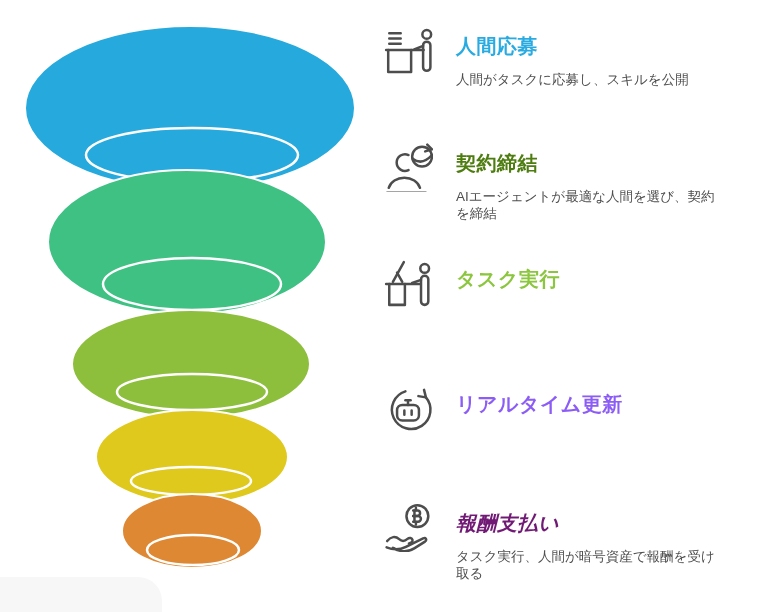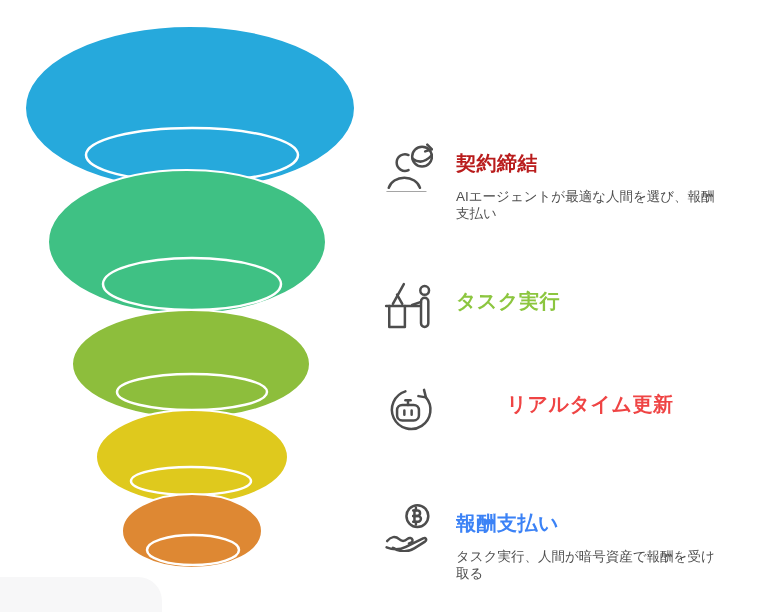--- a/index.html
+++ b/index.html
@@ -78,39 +78,55 @@
     <ellipse class="stage" cx="191" cy="364" rx="119" ry="54" fill="#8DBE3C"></ellipse>
     <ellipse class="ring" cx="192" cy="392" rx="75" ry="18"></ellipse>
 
     <ellipse class="stage" cx="192" cy="457" rx="96" ry="47" fill="#DFC91D"></ellipse>
     <ellipse class="ring" cx="191" cy="481" rx="60" ry="14"></ellipse>
 
     <ellipse class="stage" cx="192" cy="531" rx="70" ry="37" fill="#DE8833"></ellipse>
     <ellipse class="ring" cx="193" cy="550" rx="46" ry="15"></ellipse>
   </svg>
 
+  <div class="step" style="top:25px">
+    <div class="icon-box">
+      <svg viewBox="0 0 48 48">
+        <path d="M6 8h11M6 13h11M6 18h11"></path>
+        <path d="M5 24v21h22V24"></path>
+        <path d="M3 24h36"></path>
+        <circle cx="42" cy="9" r="4.2"></circle>
+        <rect x="38.5" y="16" width="7" height="28" rx="3.5"></rect>
+        <path d="M38.5 20l-8.5 3.5"></path>
+      </svg>
+    </div>
+    <div class="step-text">
+      <div class="step-title" style="color: rgb(41, 171, 226);">人間応募</div>
+      <div class="step-desc">人間がタスクに応募し、スキルを公開</div>
+    </div>
+  </div>
 
   <div class="step" style="top:142px">
     <div class="icon-box">
       <svg viewBox="0 0 48 48">
         <path d="M24.5 12.5a8 8 0 1 0 0 14.5"></path>
         <path d="M5.5 44a15.5 13 0 0 1 30 0"></path>
         <path d="M4 49h37" style="stroke-width:3"></path>
         <circle cx="37.5" cy="14" r="9.5"></circle>
         <path d="M28.5 16q9 7 18.5-3.5"></path>
         <path d="M42.5 2.5l4.5 4.5-6.5 2"></path>
       </svg>
     </div>
     <div class="step-text">
-      <div class="step-title" style="color: #b91c1c;">契約締結</div>
-      <div class="step-desc">AIエージェントが最適な人間を選び、報酬支払い</div>
+      <div class="step-title" style="color: #4d7c0f;">契約締結</div>
+      <div class="step-desc">AIエージェントが最適な人間を選び、契約を締結</div>
     </div>
   </div>
 
-  <div class="step" style="top:280px">
+  <div class="step" style="top:258px">
     <div class="icon-box">
       <svg viewBox="0 0 48 48">
         <path d="M20 4L9.5 23"></path>
         <path d="M13.5 14l5 9"></path>
         <path d="M3 25h32"></path>
         <path d="M6 25v20h15V25"></path>
         <circle cx="40" cy="10" r="4.2"></circle>
         <rect x="36.5" y="17" width="7" height="28" rx="3.5"></rect>
         <path d="M36.5 21l-8.5 3"></path>
       </svg>
@@ -125,36 +141,36 @@
       <svg viewBox="0 0 48 48">
         <path d="M21.5 8A18.5 18.5 0 1 0 41 13.5"></path>
         <path d="M41.2 13.8L39.4 6.6M41.2 13.8l-7.2-1.2"></path>
         <rect x="13.5" y="21" width="21" height="15" rx="5"></rect>
         <path d="M20.5 26.5v4M27.5 26.5v4"></path>
         <path d="M24 21v-4.5"></path>
         <path d="M21.5 16.5h5"></path>
       </svg>
     </div>
     <div class="step-text">
-      <div class="step-title" style="color: #ef4444; text-align: center;">リアルタイム更新</div>
+      <div class="step-title" style="color: #8b5cf6;">リアルタイム更新</div>
     </div>
   </div>
 
   <div class="step" style="top:502px">
     <div class="icon-box">
       <svg viewBox="0 0 48 48">
         <circle cx="33" cy="13.5" r="10.5"></circle>
         <path d="M30.2 8.2v10.8"></path>
         <path d="M29 8.2h4a2.6 2.6 0 0 1 0 5.2h-4"></path>
         <path d="M29 13.4h4.6a2.8 2.8 0 0 1 0 5.6h-4.6"></path>
         <path d="M31.6 5.6v2.4M31.6 19.2v2.4"></path>
         <path d="M4 37.5c3.5-4.5 8-5 11.5-1.8 2.5 2.3 5.5 2 8-.3 1.8-1.6 4.3-1 4.8 1 .4 1.8-1.2 3-3.4 3.4"></path>
         <path d="M3.5 43.5c6 2.5 13 2.3 18.5-.5l16.5-8c2.6-1.2 4 1.2 1.8 3L30 44.5c-6 4-14 3.5-20.5-.5"></path>
       </svg>
     </div>
     <div class="step-text">
-      <div class="step-title" style="color: #3b82f6;">報酬支払い</div>
+      <div class="step-title" style="color: #701a75; font-style: italic;">報酬支払い</div>
       <div class="step-desc">タスク実行、人間が暗号資産で報酬を受け取る</div>
     </div>
   </div>
 
   <div class="corner-shape"></div>
 </div>
 
 </body></html>

